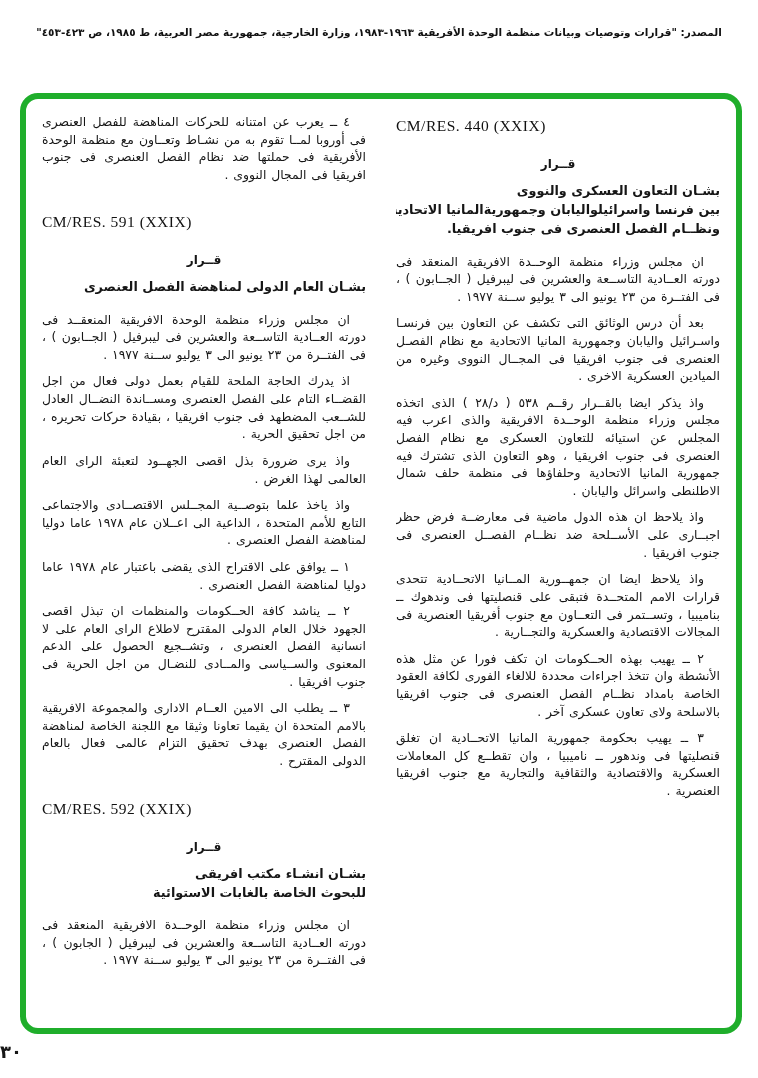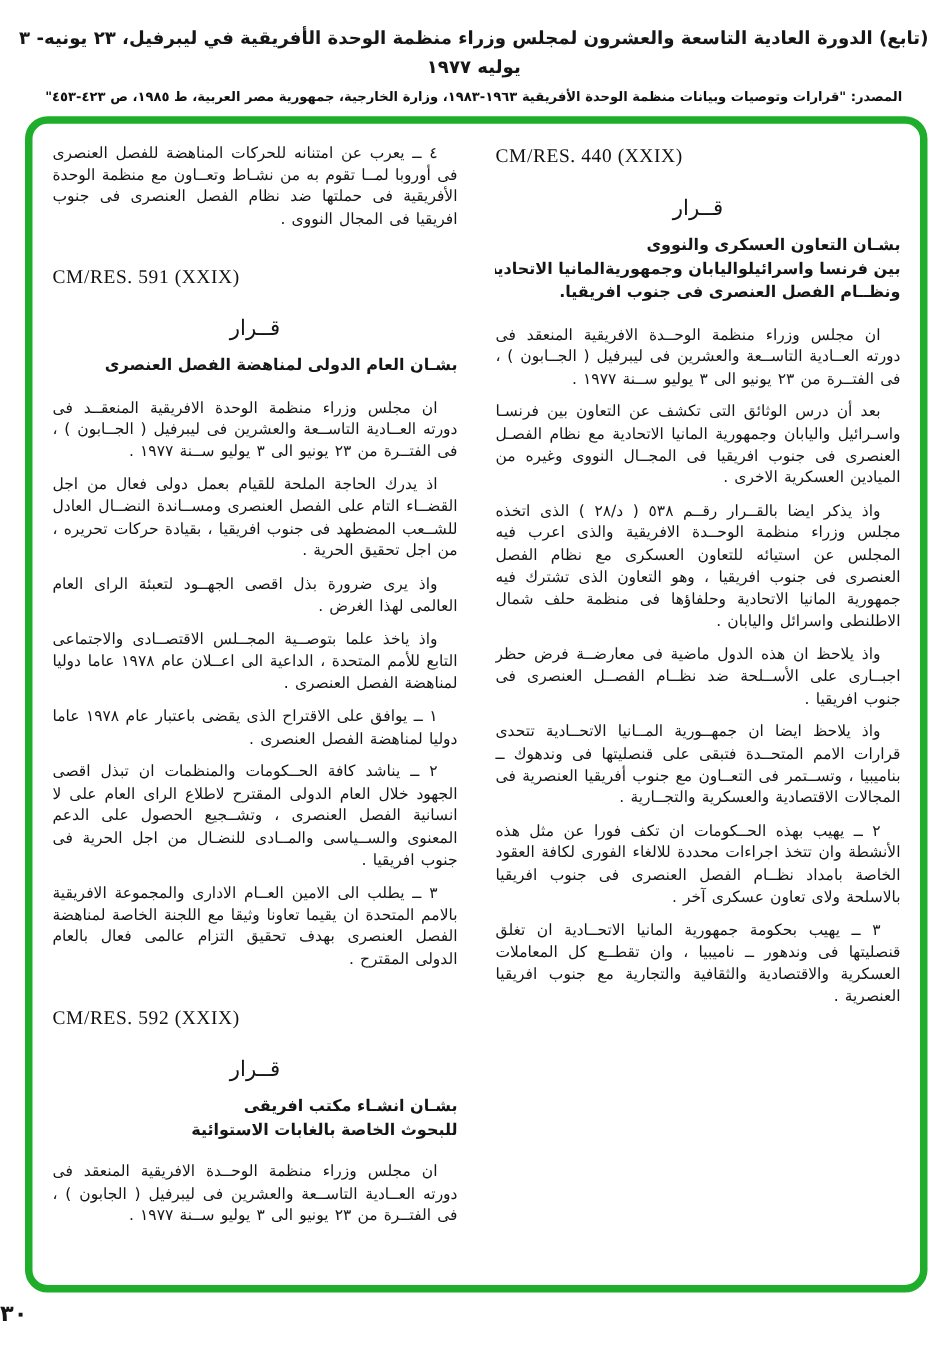--- a/index.html
+++ b/index.html
@@ -19,40 +19,39 @@
   .col { flex:1 1 0; direction:rtl; overflow:hidden; }
 
   .res-code {
     direction:ltr; text-align:left; font-family:"Liberation Serif", serif;
     font-size:15.5px; letter-spacing:0.5px; color:#111;
     margin:30px 0 22px 0;
   }
   .col .res-code:first-child { margin-top:4px; }
 
   .res-title {
-    text-align:center; font-weight:normal; font-size:17px; margin:4px 0 10px 0;
+    text-align:center; font-weight:bold; font-size:12px; margin:4px 0 10px 0;
   }
   .res-subtitle { font-weight:bold; font-size:12.8px; line-height:1.5; margin-bottom:14px; }
   .res-subtitle div { white-space:nowrap; }
 
   .para {
     font-size:12.4px; line-height:1.42; text-align:justify; text-align-last:right;
     text-indent:16px; margin-bottom:9px; word-spacing:1px;
   }
 
   .page-number { position:absolute; bottom:16px; left:0; width:100%; text-align:left;
     font-size:18px; font-weight:bold; }
 </style>
 </head>
 <body>
 
 <div class="page">
 
   <div class="page-header">
-    <div class="hdr-line1">(تابع) الدورة العادية التاسعة والعشرون لمجلس وزراء منظمة الوحدة الأفريقية في ليبرفيل، ٢٣ يونيه- ٣ يوليه ١٩٧٧</div>
     <div class="hdr-line2">المصدر: "قرارات وتوصيات وبيانات منظمة الوحدة الأفريقية ١٩٦٣-١٩٨٣، وزارة الخارجية، جمهورية مصر العربية، ط ١٩٨٥، ص ٤٢٣-٤٥٣"</div>
   </div>
 
   <div class="frame">
     <div class="columns">
       <div class="col">
           <div class="res-code">CM/RES. 440 (XXIX)</div>
           <div class="res-title">قــرار</div>
           <div class="res-subtitle">
             <div>بشـان التعاون العسكرى والنووى</div>

